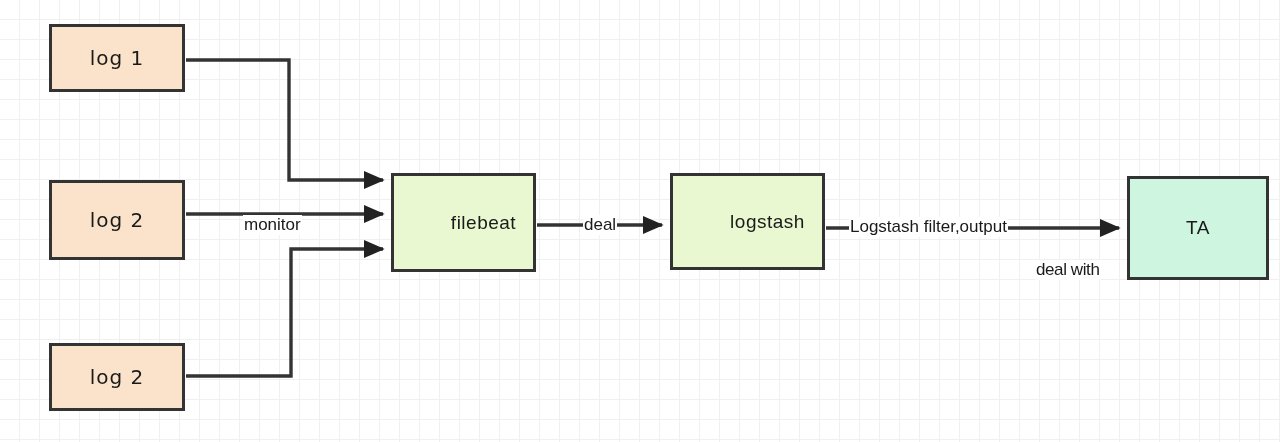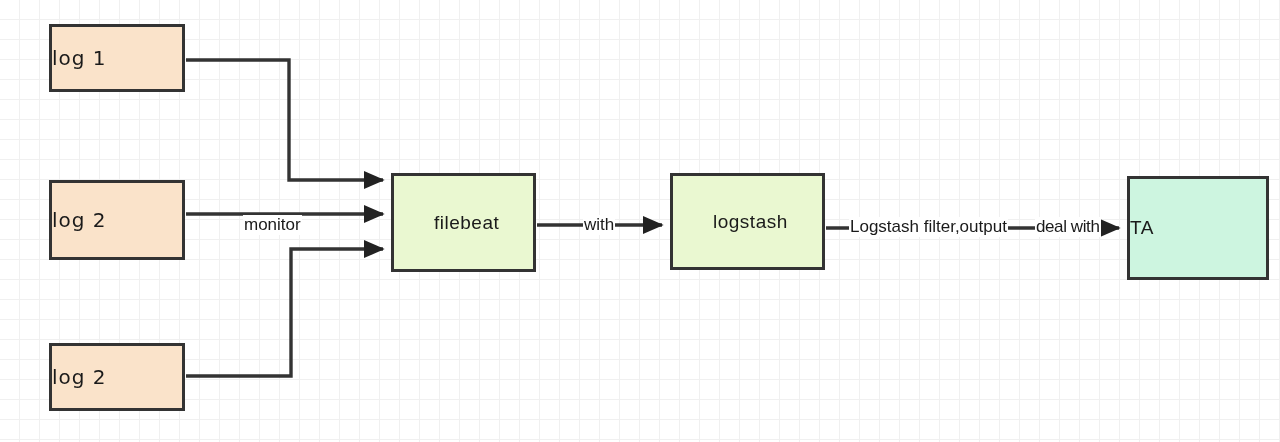--- a/index.html
+++ b/index.html
@@ -26,21 +26,21 @@
     top: 0;
     width: 1280px;
     height: 442px;
   }
   .node {
     position: absolute;
     box-sizing: border-box;
     border: 3px solid #333333;
     display: flex;
     align-items: center;
-    justify-content: flex-start;
+    justify-content: center;
     color: #1a1a1a;
     z-index: 3;
   }
   .node-label {
     font-size: 19px;
     letter-spacing: 0.5px;
     white-space: nowrap;
   }
   .node.log {
     background: #fae3ca;
@@ -62,20 +62,21 @@
     z-index: 4;
     background: #ffffff;
     color: #1a1a1a;
     font-size: 17px;
     line-height: 20px;
     white-space: nowrap;
     padding: 0 1px;
   }
   .edge-label.tight {
     letter-spacing: -0.4px;
+    margin-top: 43px;
   }
 </style>
 </head>
 <body>
 
 <div id="canvas">
 
   <svg id="wiresvg" viewBox="0 0 1280 442" xmlns="http://www.w3.org/2000/svg">
     <defs>
       <marker id="arrow" viewBox="0 0 10 10" refX="9.2" refY="5" markerWidth="6.2" markerHeight="6.2" orient="auto-start-reverse">
@@ -113,19 +114,19 @@
   <div class="node beat" style="left:670px; top:173px; width:155px; height:97px;">
     <span class="node-label">logstash</span>
   </div>
 
   <div class="node sink" style="left:1127px; top:176px; width:142px; height:104px;">
     <span class="node-label">TA</span>
   </div>
 
   <span class="edge-label" style="left:243px; top:215px;text-align:center;">monitor</span>
 
-  <span class="edge-label" style="left:583px; top:215px;">with</span>
+  <span class="edge-label" style="left:583px; top:215px;">deal</span>
 
   <span class="edge-label" style="left:849px; top:217px;">Logstash filter,output</span>
 
   <span class="edge-label tight" style="left:1035px; top:217px;">deal with</span>
 
 </div>
 
 </body></html>

